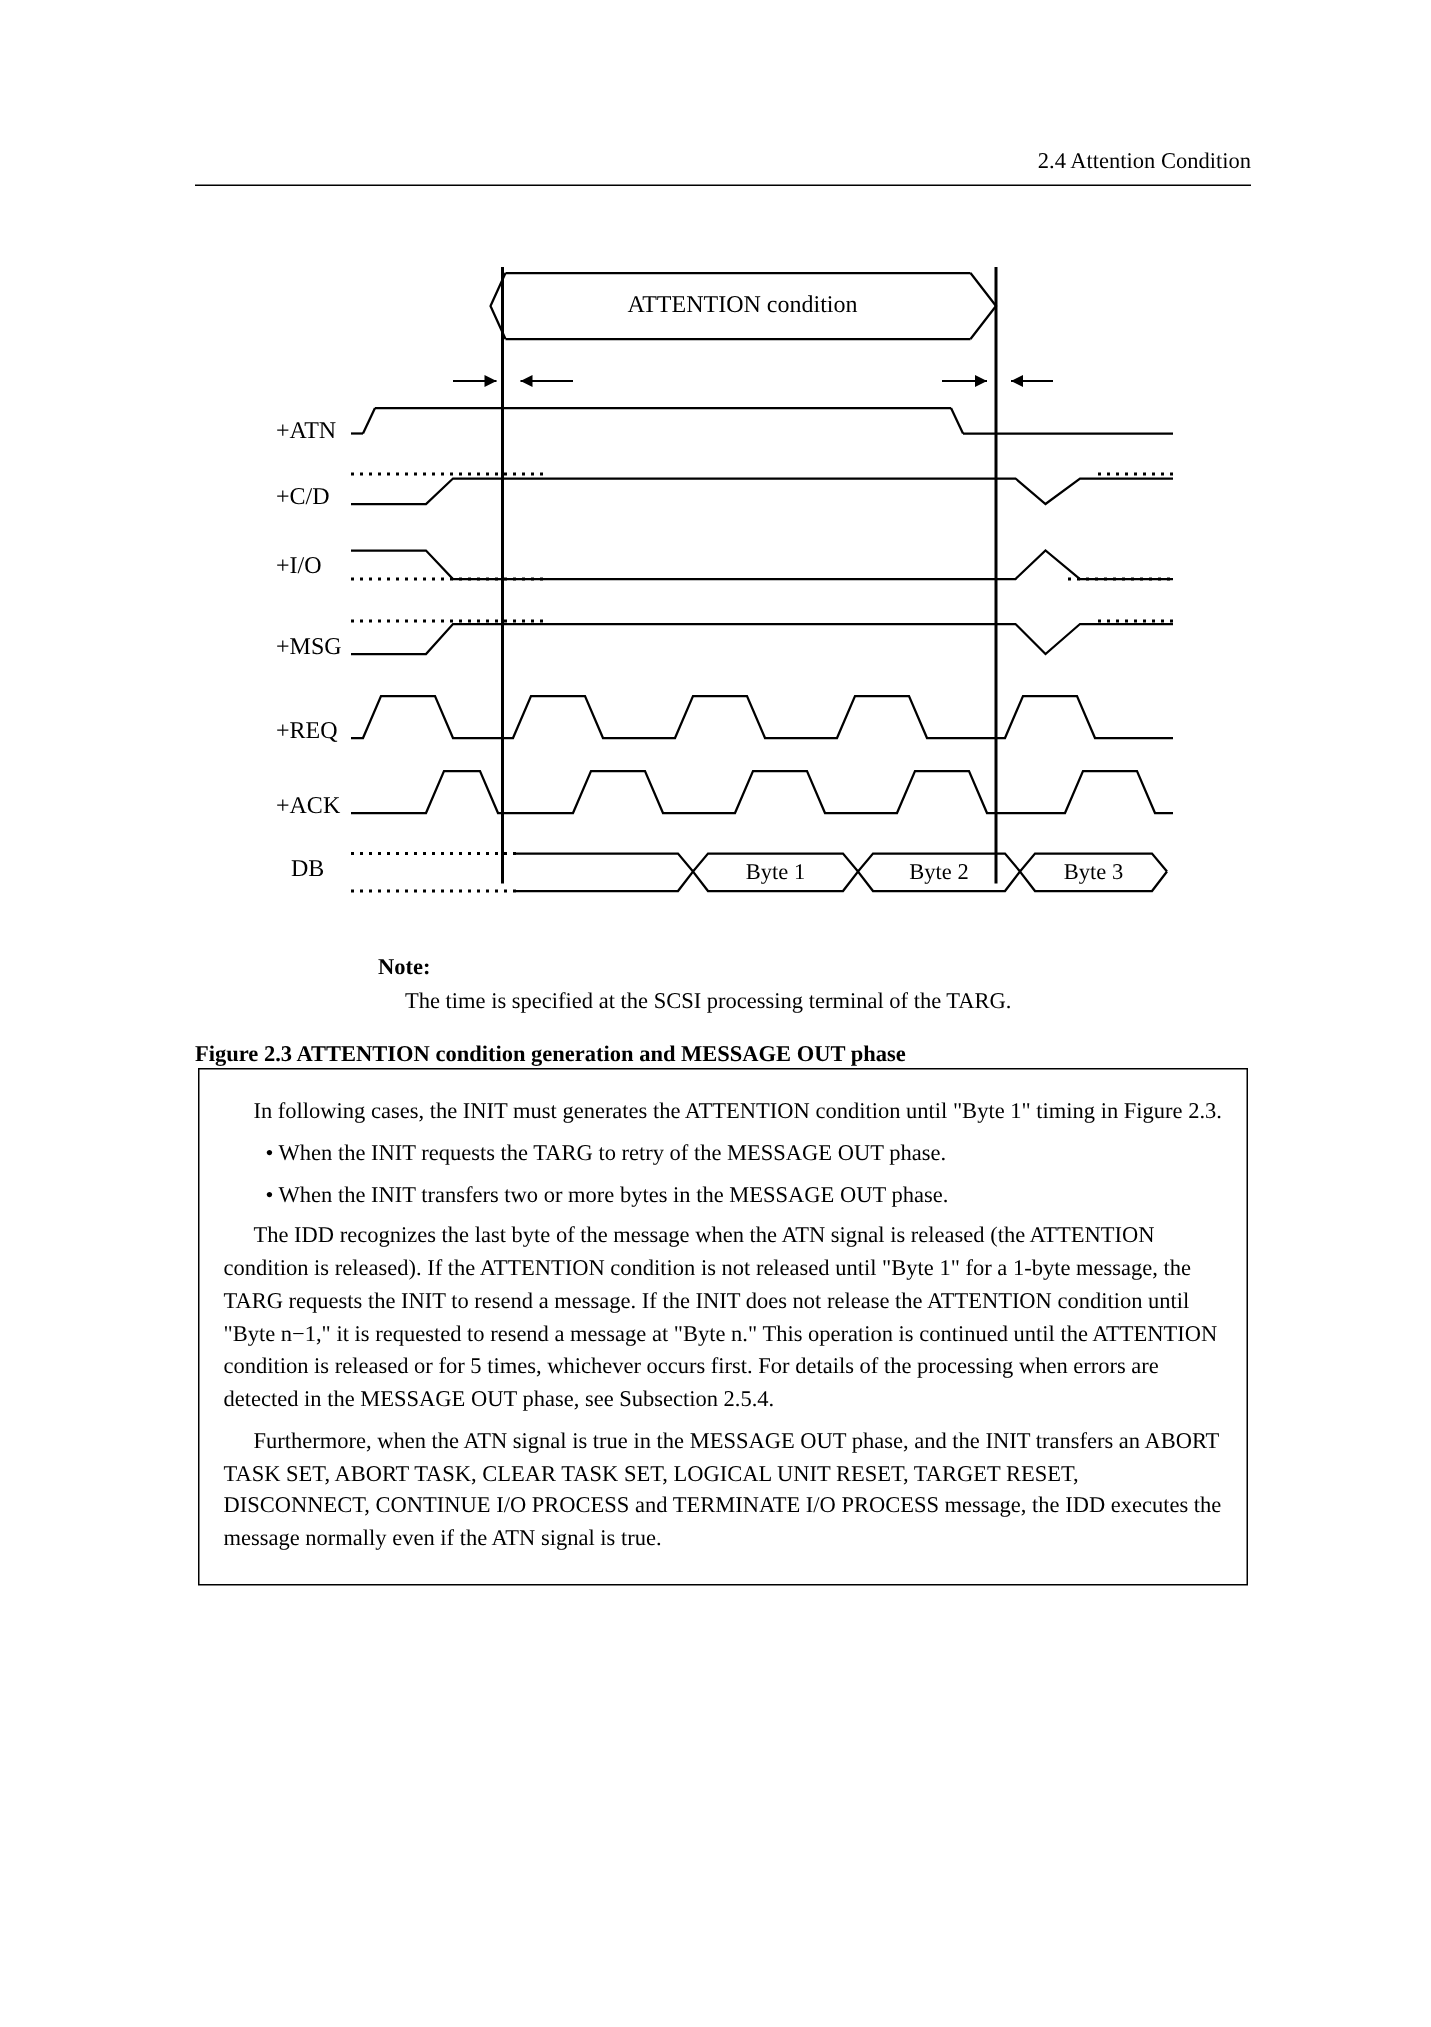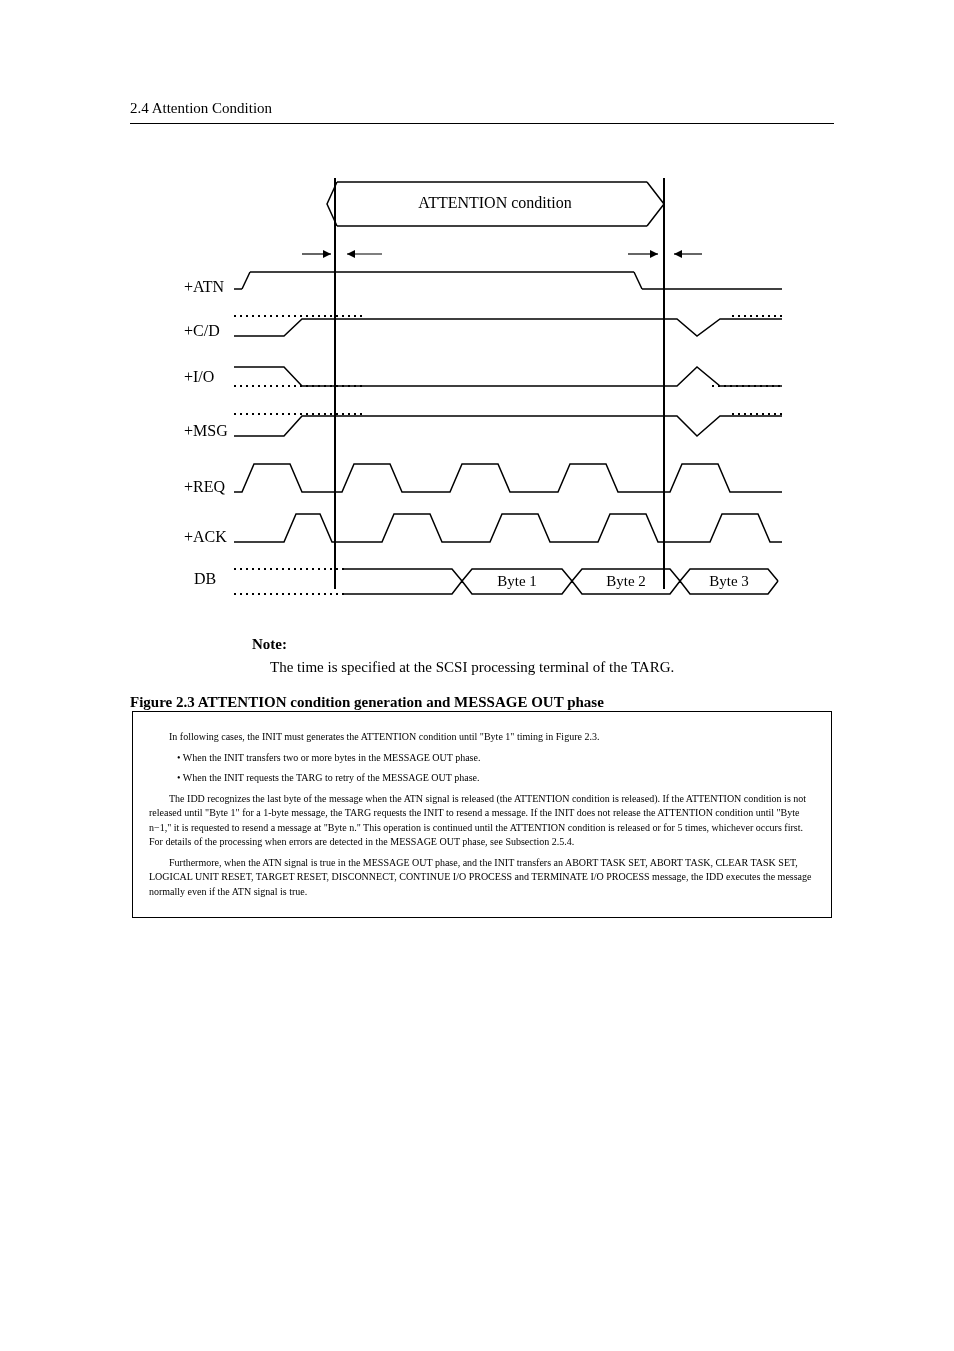--- a/index.html
+++ b/index.html
@@ -7,21 +7,21 @@
     padding: 0;
     font-family: "Times New Roman", serif;
     font-size: 16px;
     background: #fff;
     width: 954px;
   }
   .page {
     padding: 100px 120px 60px 130px;
   }
   .header-right {
-    text-align: left;
+    text-align: right;
     font-size: 15px;
     margin-bottom: 6px;
   }
   .hr-top {
     border: none;
     border-top: 1.5px solid #000;
     margin: 0 0 30px 0;
   }
   .diagram-wrapper {
     margin: 0 auto;
@@ -53,21 +53,21 @@
     text-align: center;
     font-family: Arial, Helvetica, sans-serif;
     font-weight: bold;
     font-size: 17px;
     margin-top: 24px;
     margin-bottom: 12px;
   }
   .important-box {
     border: 1px solid #000;
     padding: 12px 16px;
-    font-size: 10px;
+    font-size: 15px;
     line-height: 1.45;
     margin: 0 2px;
   }
   .important-box p {
     margin: 6px 0;
     text-indent: 20px;
   }
 </style>
 </head>
 <body>
@@ -143,18 +143,18 @@
       <div class="note-label">Note:</div>
       <div class="note-text">The time is specified at the SCSI processing terminal of the TARG.</div>
     </div>
   </div>
 
   <div class="figure-caption">Figure 2.3  ATTENTION condition generation and MESSAGE OUT phase</div>
 
 
   <div class="important-box">
     <p>In following cases, the INIT must generates the ATTENTION condition until "Byte 1" timing in Figure 2.3.</p>
+    <p style="text-indent:0;margin-left:28px">• When the INIT requests the TARG to retry of the MESSAGE OUT phase.</p>
     <p style="text-indent:0;margin-left:28px">• When the INIT transfers two or more bytes in the MESSAGE OUT phase.</p>
-    <p style="text-indent:0;margin-left:28px">• When the INIT requests the TARG to retry of the MESSAGE OUT phase.</p>
     <p>The IDD recognizes the last byte of the message when the ATN signal is released (the ATTENTION condition is released). If the ATTENTION condition is not released until "Byte 1" for a 1-byte message, the TARG requests the INIT to resend a message. If the INIT does not release the ATTENTION condition until "Byte n−1," it is requested to resend a message at "Byte n." This operation is continued until the ATTENTION condition is released or for 5 times, whichever occurs first. For details of the processing when errors are detected in the MESSAGE OUT phase, see Subsection 2.5.4.</p>
     <p>Furthermore, when the ATN signal is true in the MESSAGE OUT phase, and the INIT transfers an ABORT TASK SET, ABORT TASK, CLEAR TASK SET, LOGICAL UNIT RESET, TARGET RESET, DISCONNECT, CONTINUE I/O PROCESS and TERMINATE I/O PROCESS message, the IDD executes the message normally even if the ATN signal is true.</p>
   </div>
 </div>
 
 </body></html>

